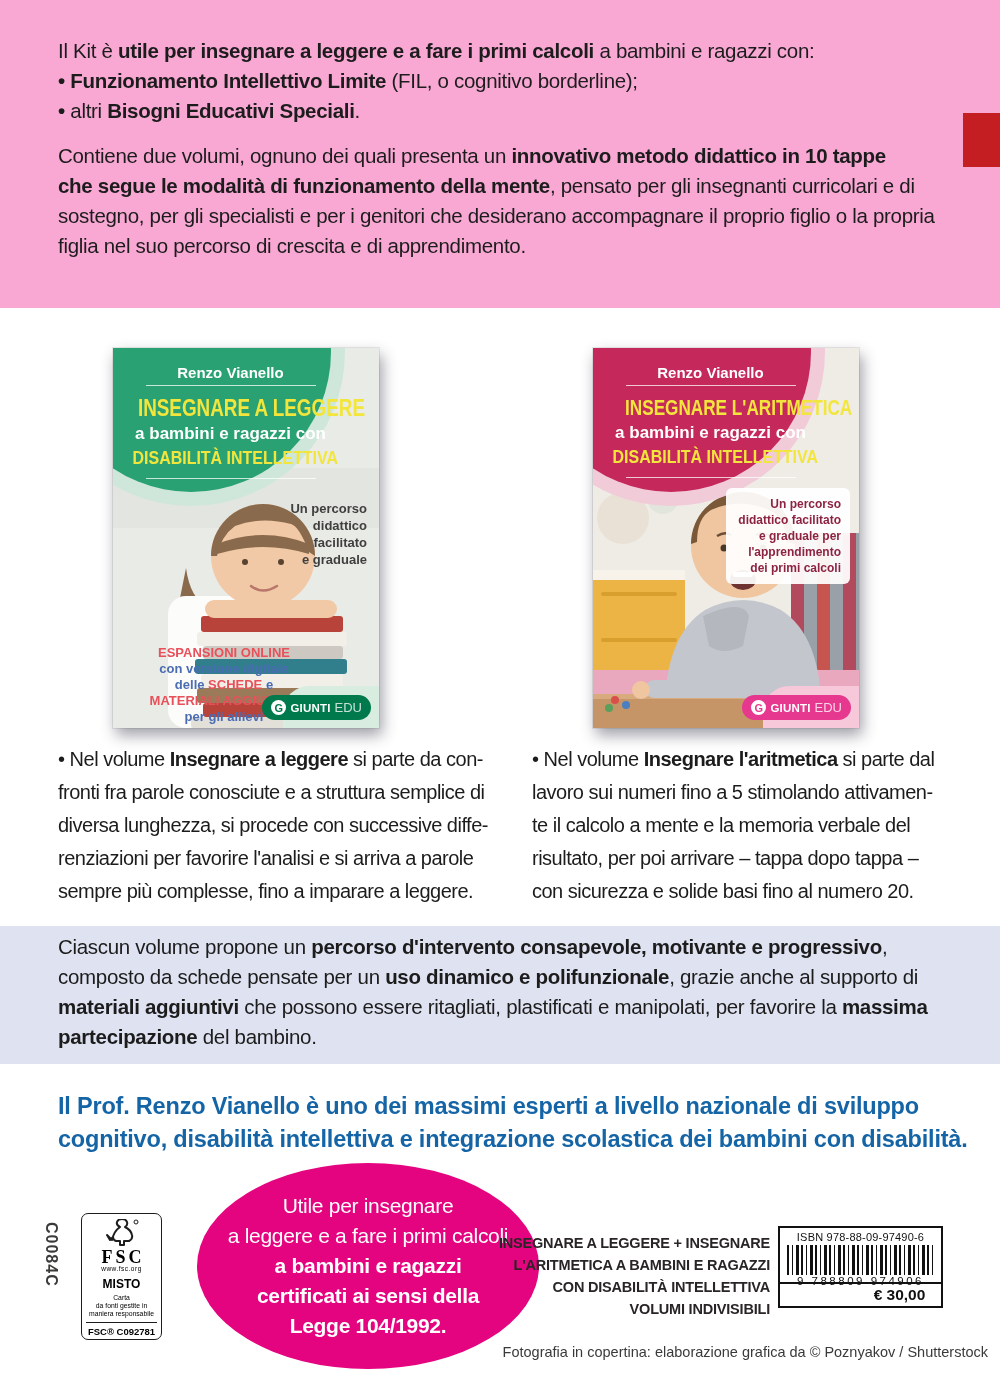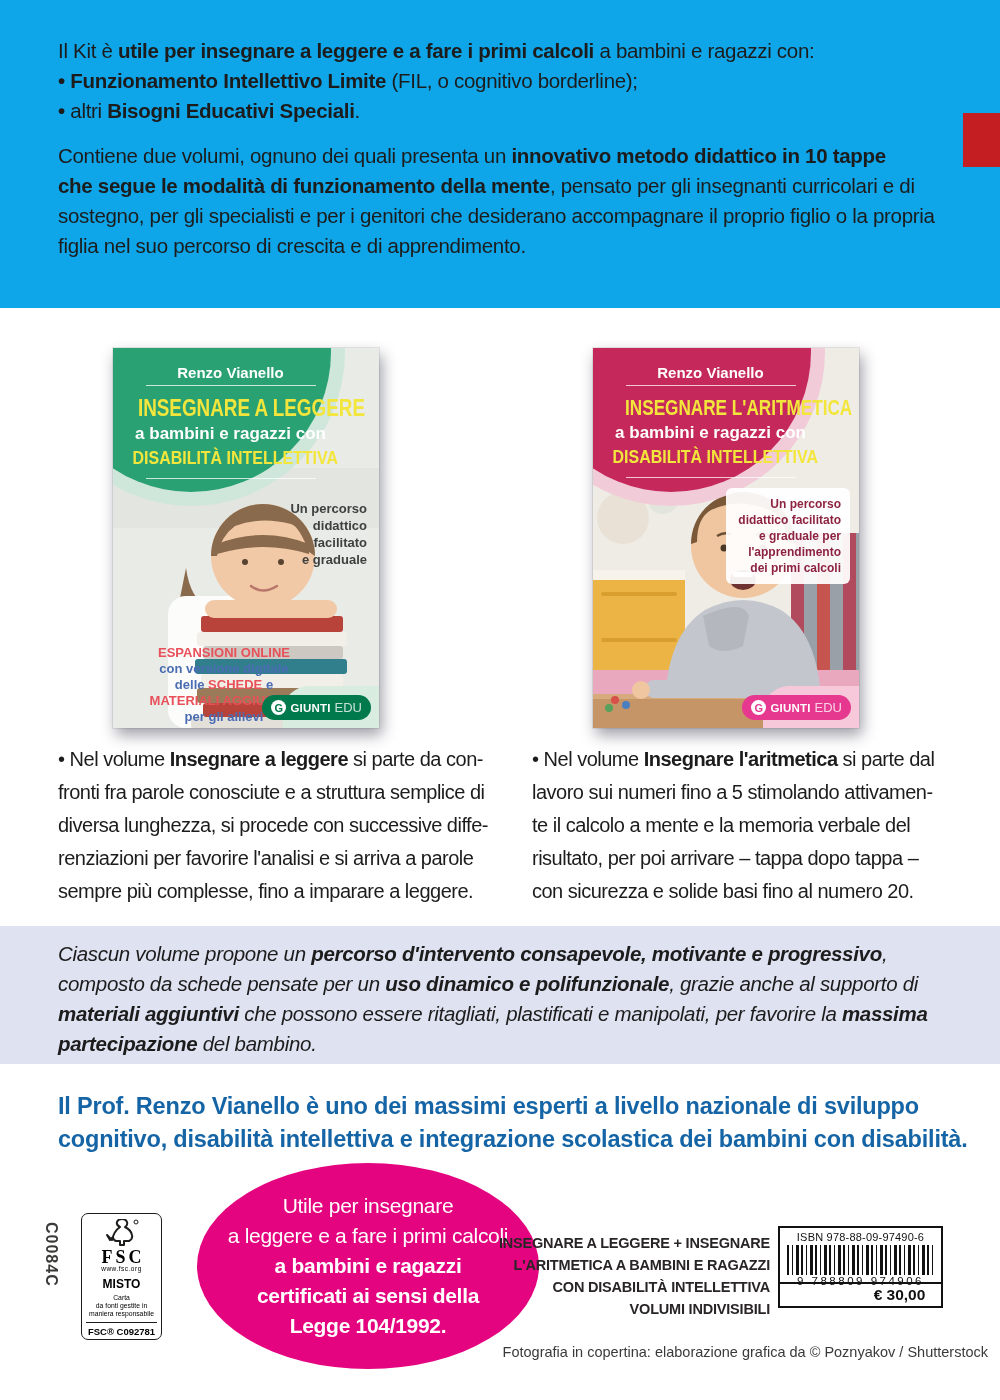--- a/index.html
+++ b/index.html
@@ -3,21 +3,21 @@
 <meta charset="utf-8">
 <style>
   html,body{margin:0;padding:0;background:#ffffff;}
   body{width:1000px;height:1400px;position:relative;font-family:"Liberation Sans",sans-serif;color:#1c1c1c;overflow:hidden;}
   .abs{position:absolute;}
   .b{font-weight:bold;}
   .c-red{color:#e8505a;}
   .c-blue{color:#4a6cb3;}
 
   
-  #top-band{left:0;top:0;width:1000px;height:308px;background:#0ea5e9;}
+  #top-band{left:0;top:0;width:1000px;height:308px;background:#f9a8d4;}
   #top-band .txt{position:absolute;left:58px;top:36px;width:920px;font-size:20.5px;line-height:30px;letter-spacing:-0.3px;}
   #top-band p{margin:0;}
   #kit-paragraph{margin-top:15px !important;}
   #red-tab{left:963px;top:113px;width:37px;height:54px;background:#c41e22;}
 
   
   .cover{width:266px;height:380px;background:#fff;box-shadow:3px 7px 14px rgba(40,40,60,.45), 0 0 0 1px rgba(0,0,0,.08);overflow:hidden;}
   #cover-left{left:113px;top:348px;}
   #cover-right{left:593px;top:348px;}
   .scene{position:absolute;left:0;top:0;width:266px;height:380px;}
@@ -49,21 +49,21 @@
   .pub-name{color:#fff;font-weight:bold;font-size:11.5px;letter-spacing:.2px;}
   .pub-edu{color:rgba(255,255,255,.78);font-size:13px;}
 
   
   .note{top:743px;width:470px;font-size:20px;line-height:33px;letter-spacing:-0.5px;}
   #note-left{left:58px;}
   #note-right{left:532px;}
 
   
   #mid-band{left:0;top:926px;width:1000px;height:138px;background:#dfe2f1;}
-  #mid-band .txt{position:absolute;left:58px;top:13px;width:920px;font-size:20.5px;line-height:30px;letter-spacing:-0.3px;font-style:italic;}
+  #mid-band .txt{position:absolute;left:58px;top:6px;width:920px;font-size:20.5px;line-height:30px;letter-spacing:-0.3px;}
 
   
   #expert{left:58px;top:1090px;width:930px;font-size:23.5px;line-height:33px;font-weight:bold;color:#1565a6;letter-spacing:-0.2px;}
 
   
   #print-code{left:42px;top:1222px;height:116px;writing-mode:vertical-rl;font-size:16px;font-weight:bold;letter-spacing:1px;color:#3a3a39;}
   #fsc-box{left:81px;top:1213px;width:81px;height:127px;border:1.5px solid #1d1d1b;border-radius:7px;background:#fff;box-sizing:border-box;text-align:center;color:#000000;}
   #fsc-box .tree{margin:5px auto 0 auto;width:34px;height:30px;display:block;}
   #fsc-acronym{font-family:"Liberation Serif",serif;font-size:18px;font-weight:bold;letter-spacing:3px;line-height:16px;margin-left:3px;}
   #fsc-url{font-size:6.5px;letter-spacing:.5px;line-height:8px;}

